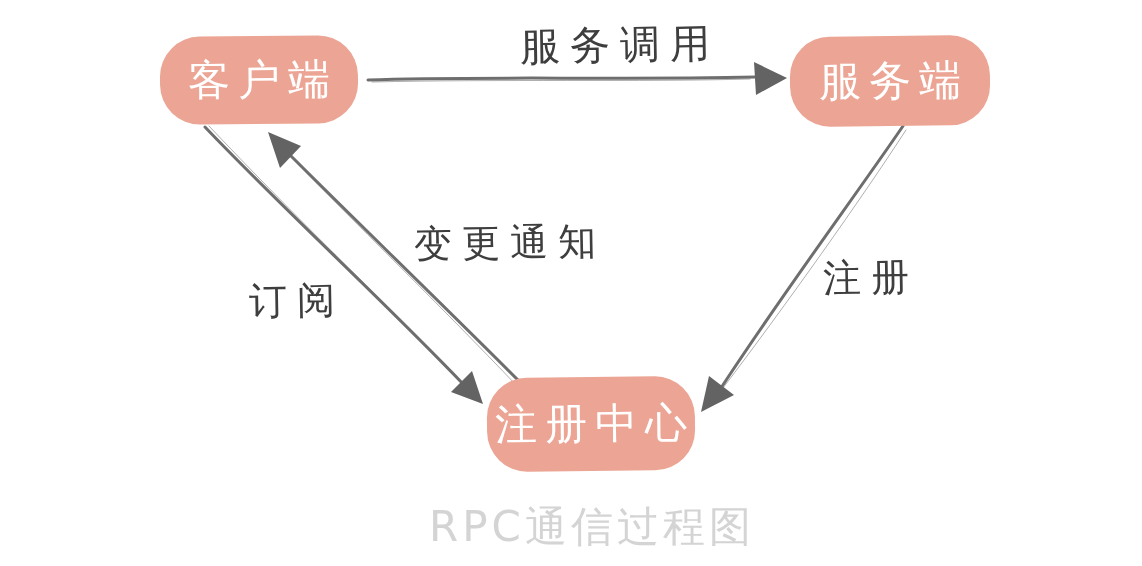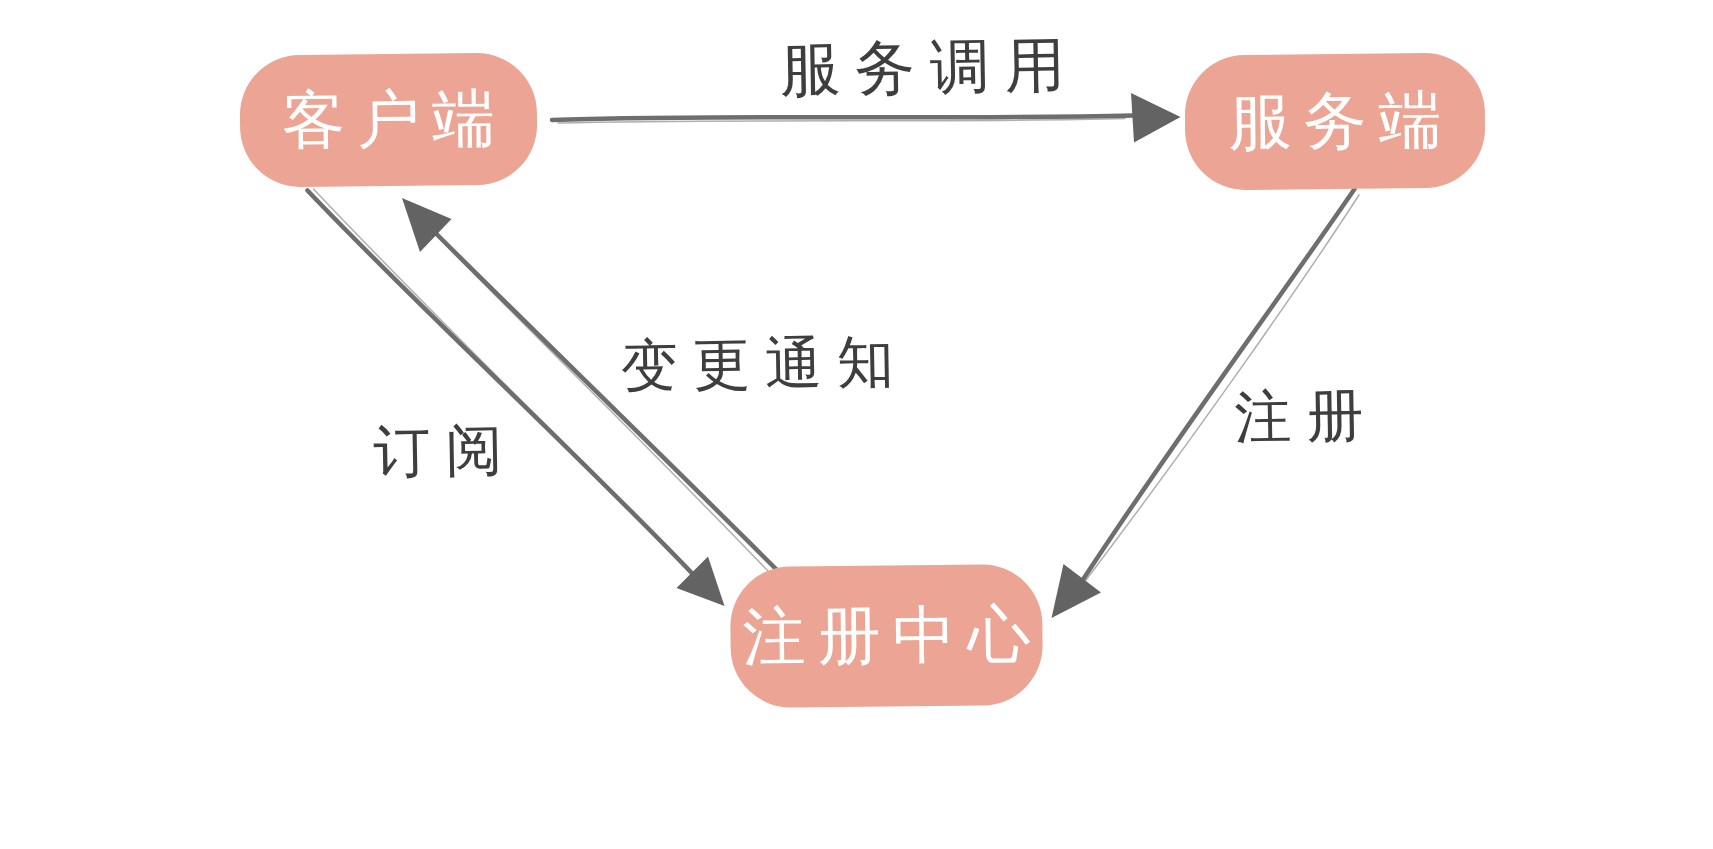--- a/index.html
+++ b/index.html
@@ -106,14 +106,15 @@
   </div>
   <div class="node node-registry" style="background: rgb(236, 165, 148); color: rgb(255, 255, 255);">
     <span>注册中心</span>
   </div>
 
   <div class="edge-label label-service-call" style="color: rgb(62, 62, 62);">服务调用</div>
   <div class="edge-label label-change-notify" style="color: rgb(62, 62, 62);">变更通知</div>
   <div class="edge-label label-subscribe" style="color: rgb(62, 62, 62);">订阅</div>
   <div class="edge-label label-register" style="color: rgb(62, 62, 62);">注册</div>
 
+  <div class="diagram-title" style="color: rgb(212, 212, 212);">RPC通信过程图</div>
 
 </div>
 
 </body></html>

